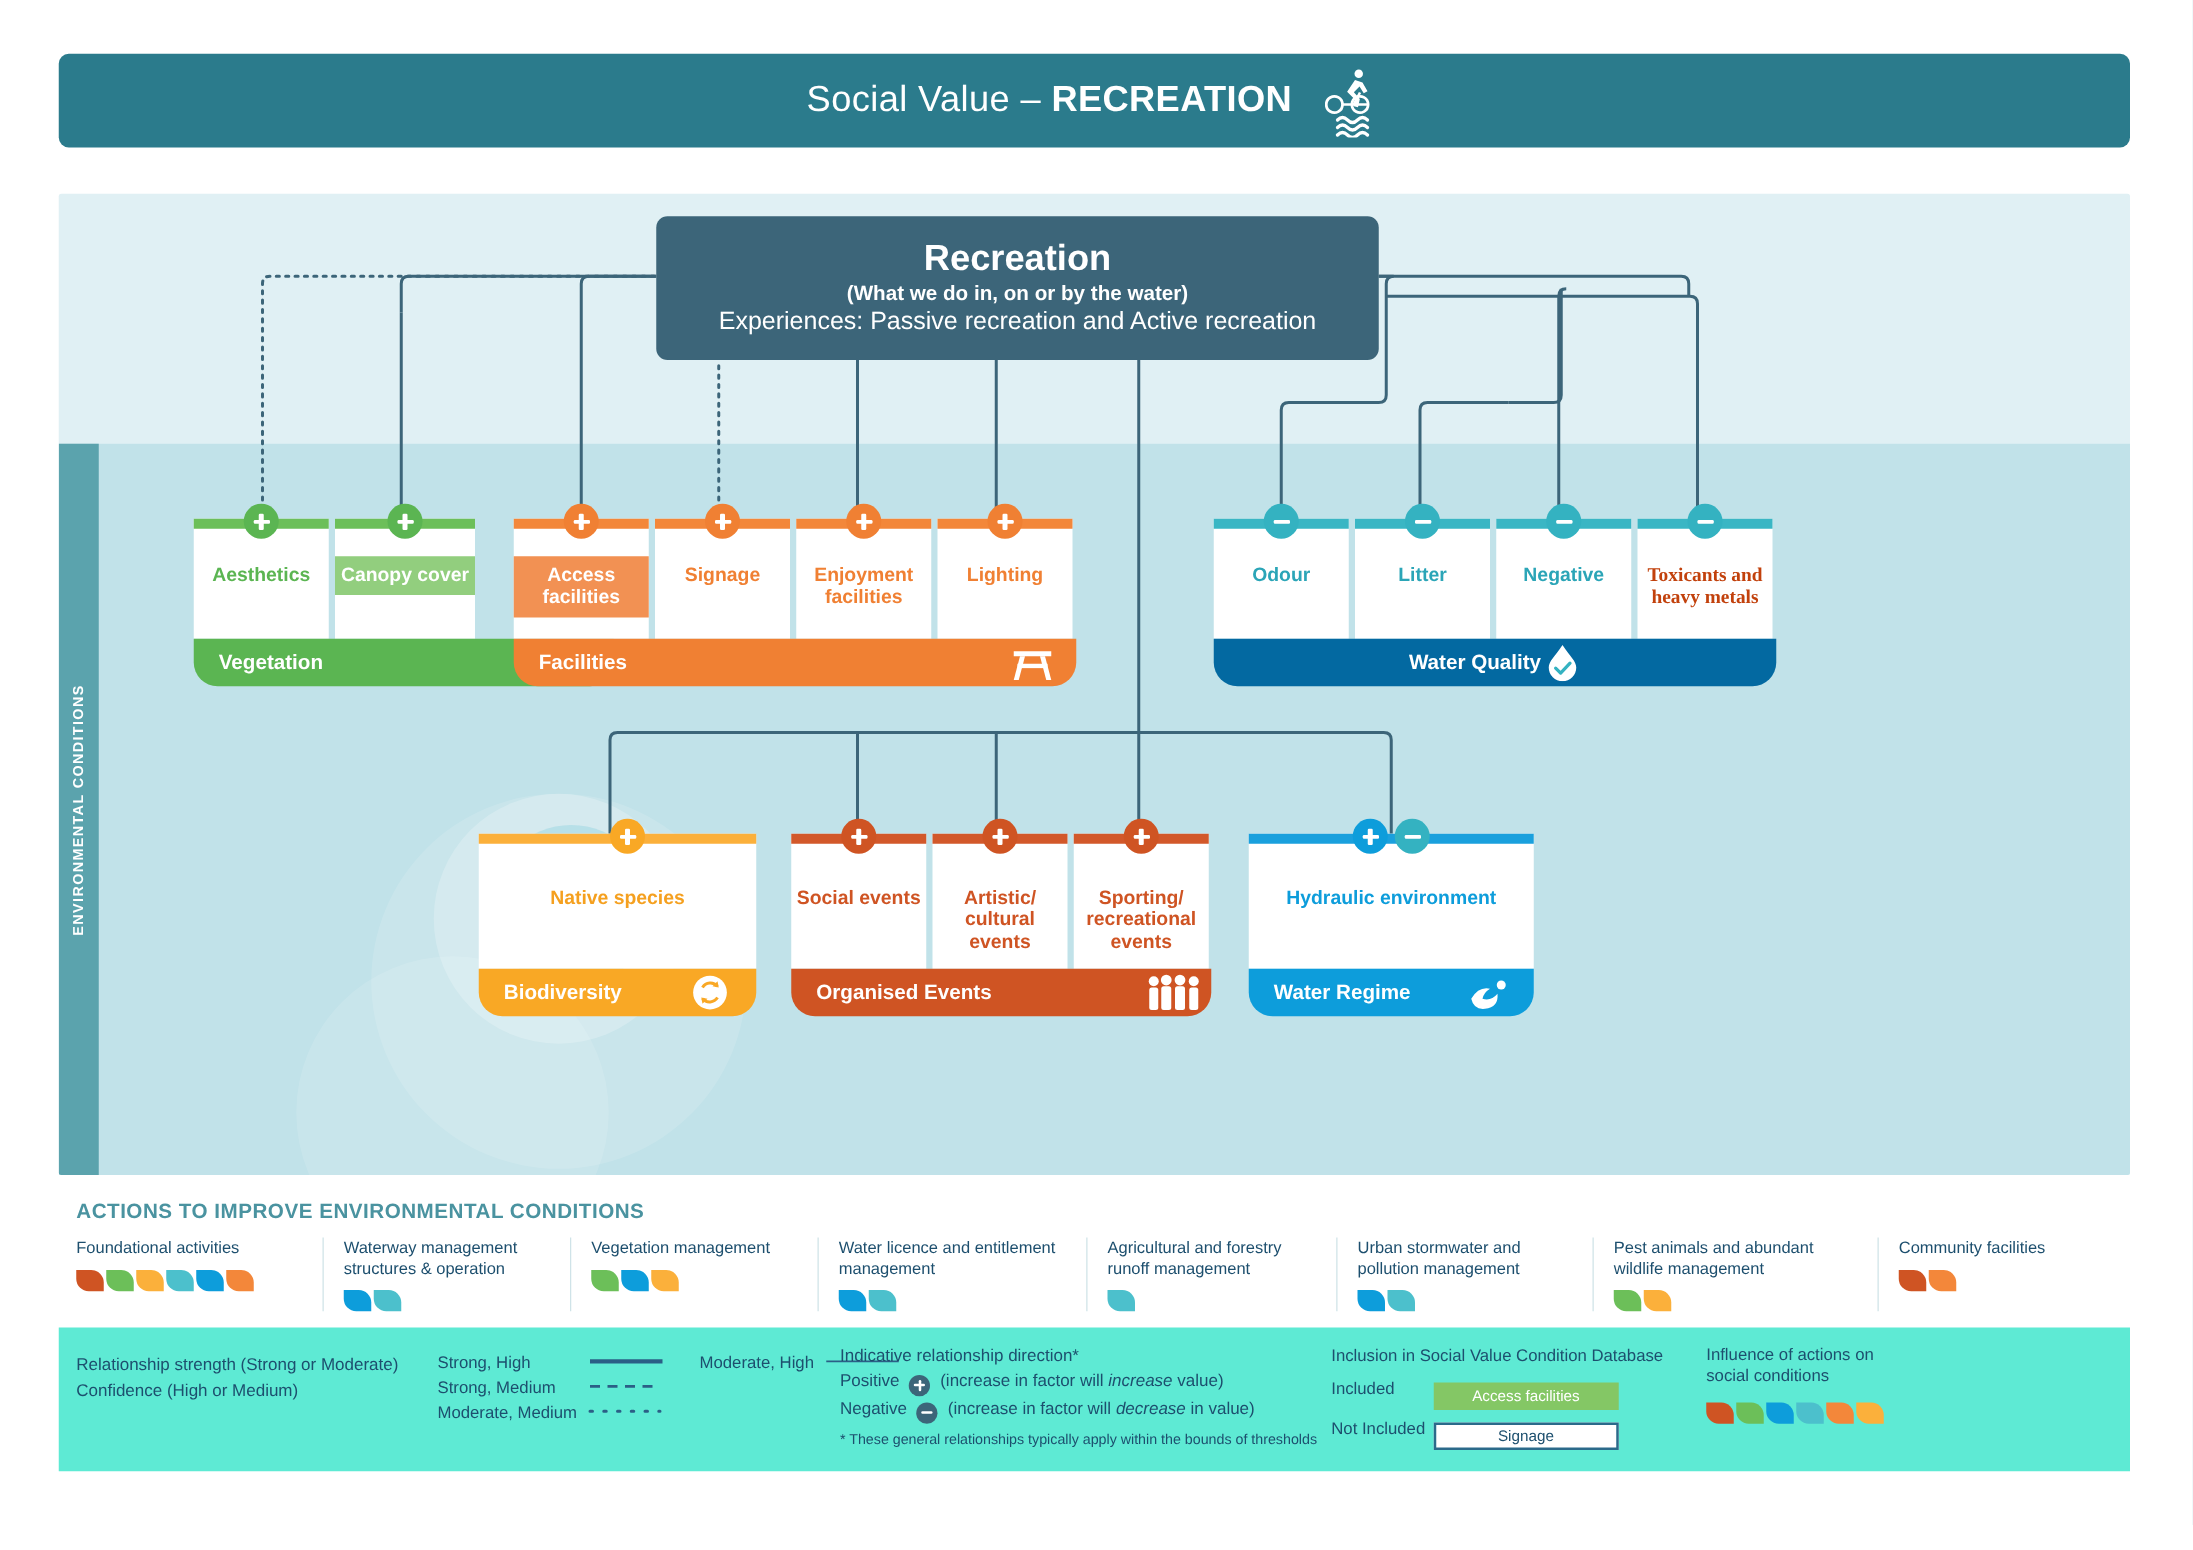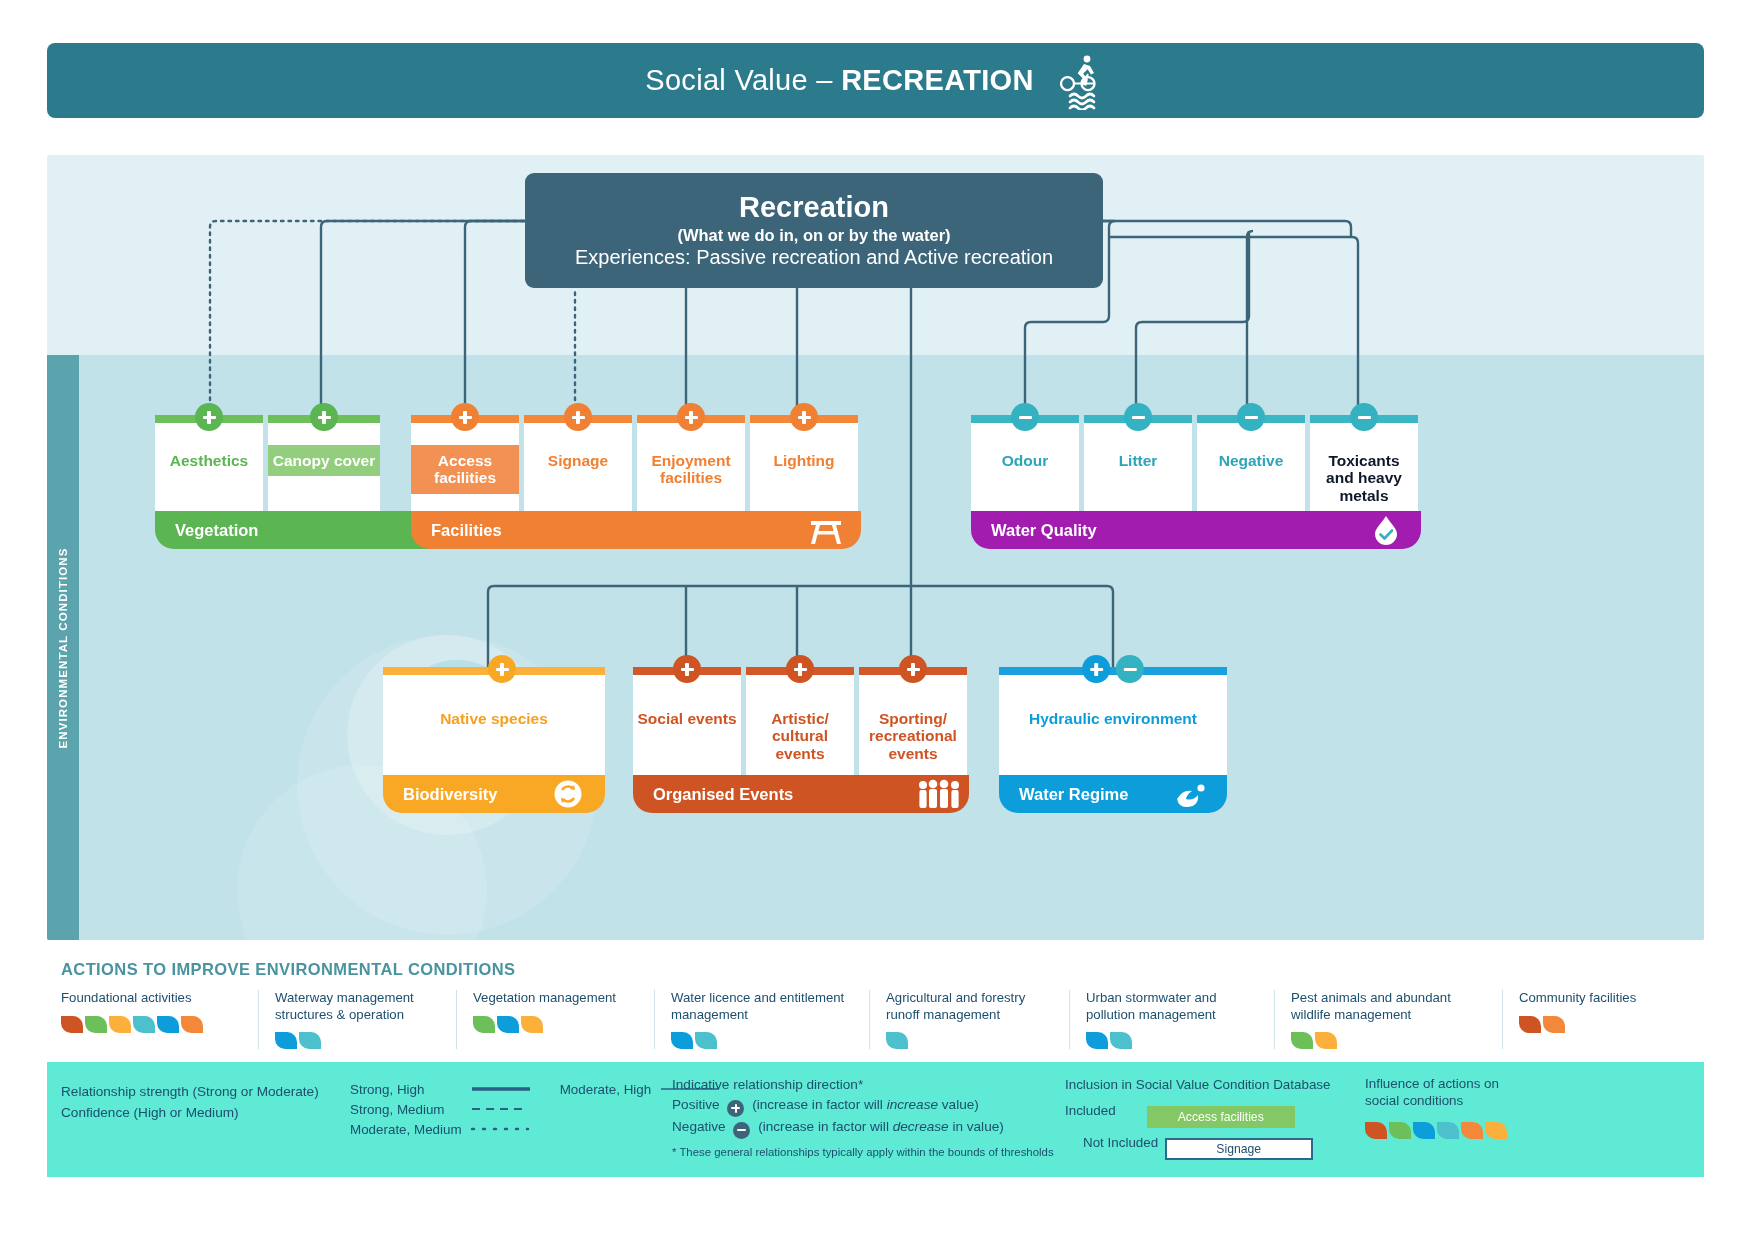--- a/index.html
+++ b/index.html
@@ -353,24 +353,24 @@
             </div>
           <span class="lbl" style="color:#2ba5b7;">Negative</span>
         </div>
         <div class="card" style="width:108px;height:96px;">
           <div class="bar" style="background:#3ab6c4;"></div>
           <div class="badge one" style="background:#34b2c1;">
               <span class="glyph">
                 <i class="h"></i>
               </span>
             </div>
-          <span class="lbl" style="color:#0f172a;">Toxicants and heavy metals</span>
-        </div>
-      </div>
-      <div class="footer" style="top:96px; width:450px; background:#a21caf;">
+          <span class="lbl" style="color:#c2410c;font-family:Liberation Serif, serif;">Toxicants and heavy metals</span>
+        </div>
+      </div>
+      <div class="footer" style="top:96px; width:450px; background:#0369a1;justify-content:center;">
         <span>Water Quality</span>
         <span class="fico">
           <svg width="34" height="30" viewBox="0 0 34 30">
             <path d="M17 1 C11 10 6 14 6 19 a11 11 0 0 0 22 0 C28 14 23 10 17 1 z" fill="#fff"></path>
             <path d="M11.5 19.5 l4 4 l7.5 -8" fill="none" stroke="#34b2c1" stroke-width="2.6" stroke-linecap="round" stroke-linejoin="round"></path>
           </svg>
         </span>
       </div>
     </div>
 
@@ -619,21 +619,21 @@
       <div class="footnote" style="margin-top:5px;">* These general relationships typically apply within the bounds of thresholds</div>
     </div>
 
     <div class="lg lg-d">
       <div style="margin-bottom:6px;">Inclusion in Social Value Condition Database</div>
       <div style="margin-bottom:5px;">
         <span style="display:inline-block;width:78px;">Included</span>
         <span class="pill-inc">Access facilities</span>
       </div>
       <div>
-        <span style="display:inline-block;width:78px;margin-left:18px;">Not Included</span>
+        <span style="display:inline-block;width:78px;">Not Included</span>
         <span class="pill-not">Signage</span>
       </div>
     </div>
 
     <div class="lg lg-e">
       <div>Influence of actions on</div>
       <div>social conditions</div>
       <div class="chips" style="display:flex;gap:2px;margin-top:12px;">
         <span class="chip" style="background:#cf5423;border-radius:0 10px 0 10px;"></span>
         <span class="chip" style="background:#6cbf59;border-radius:0 10px 0 10px;"></span>

